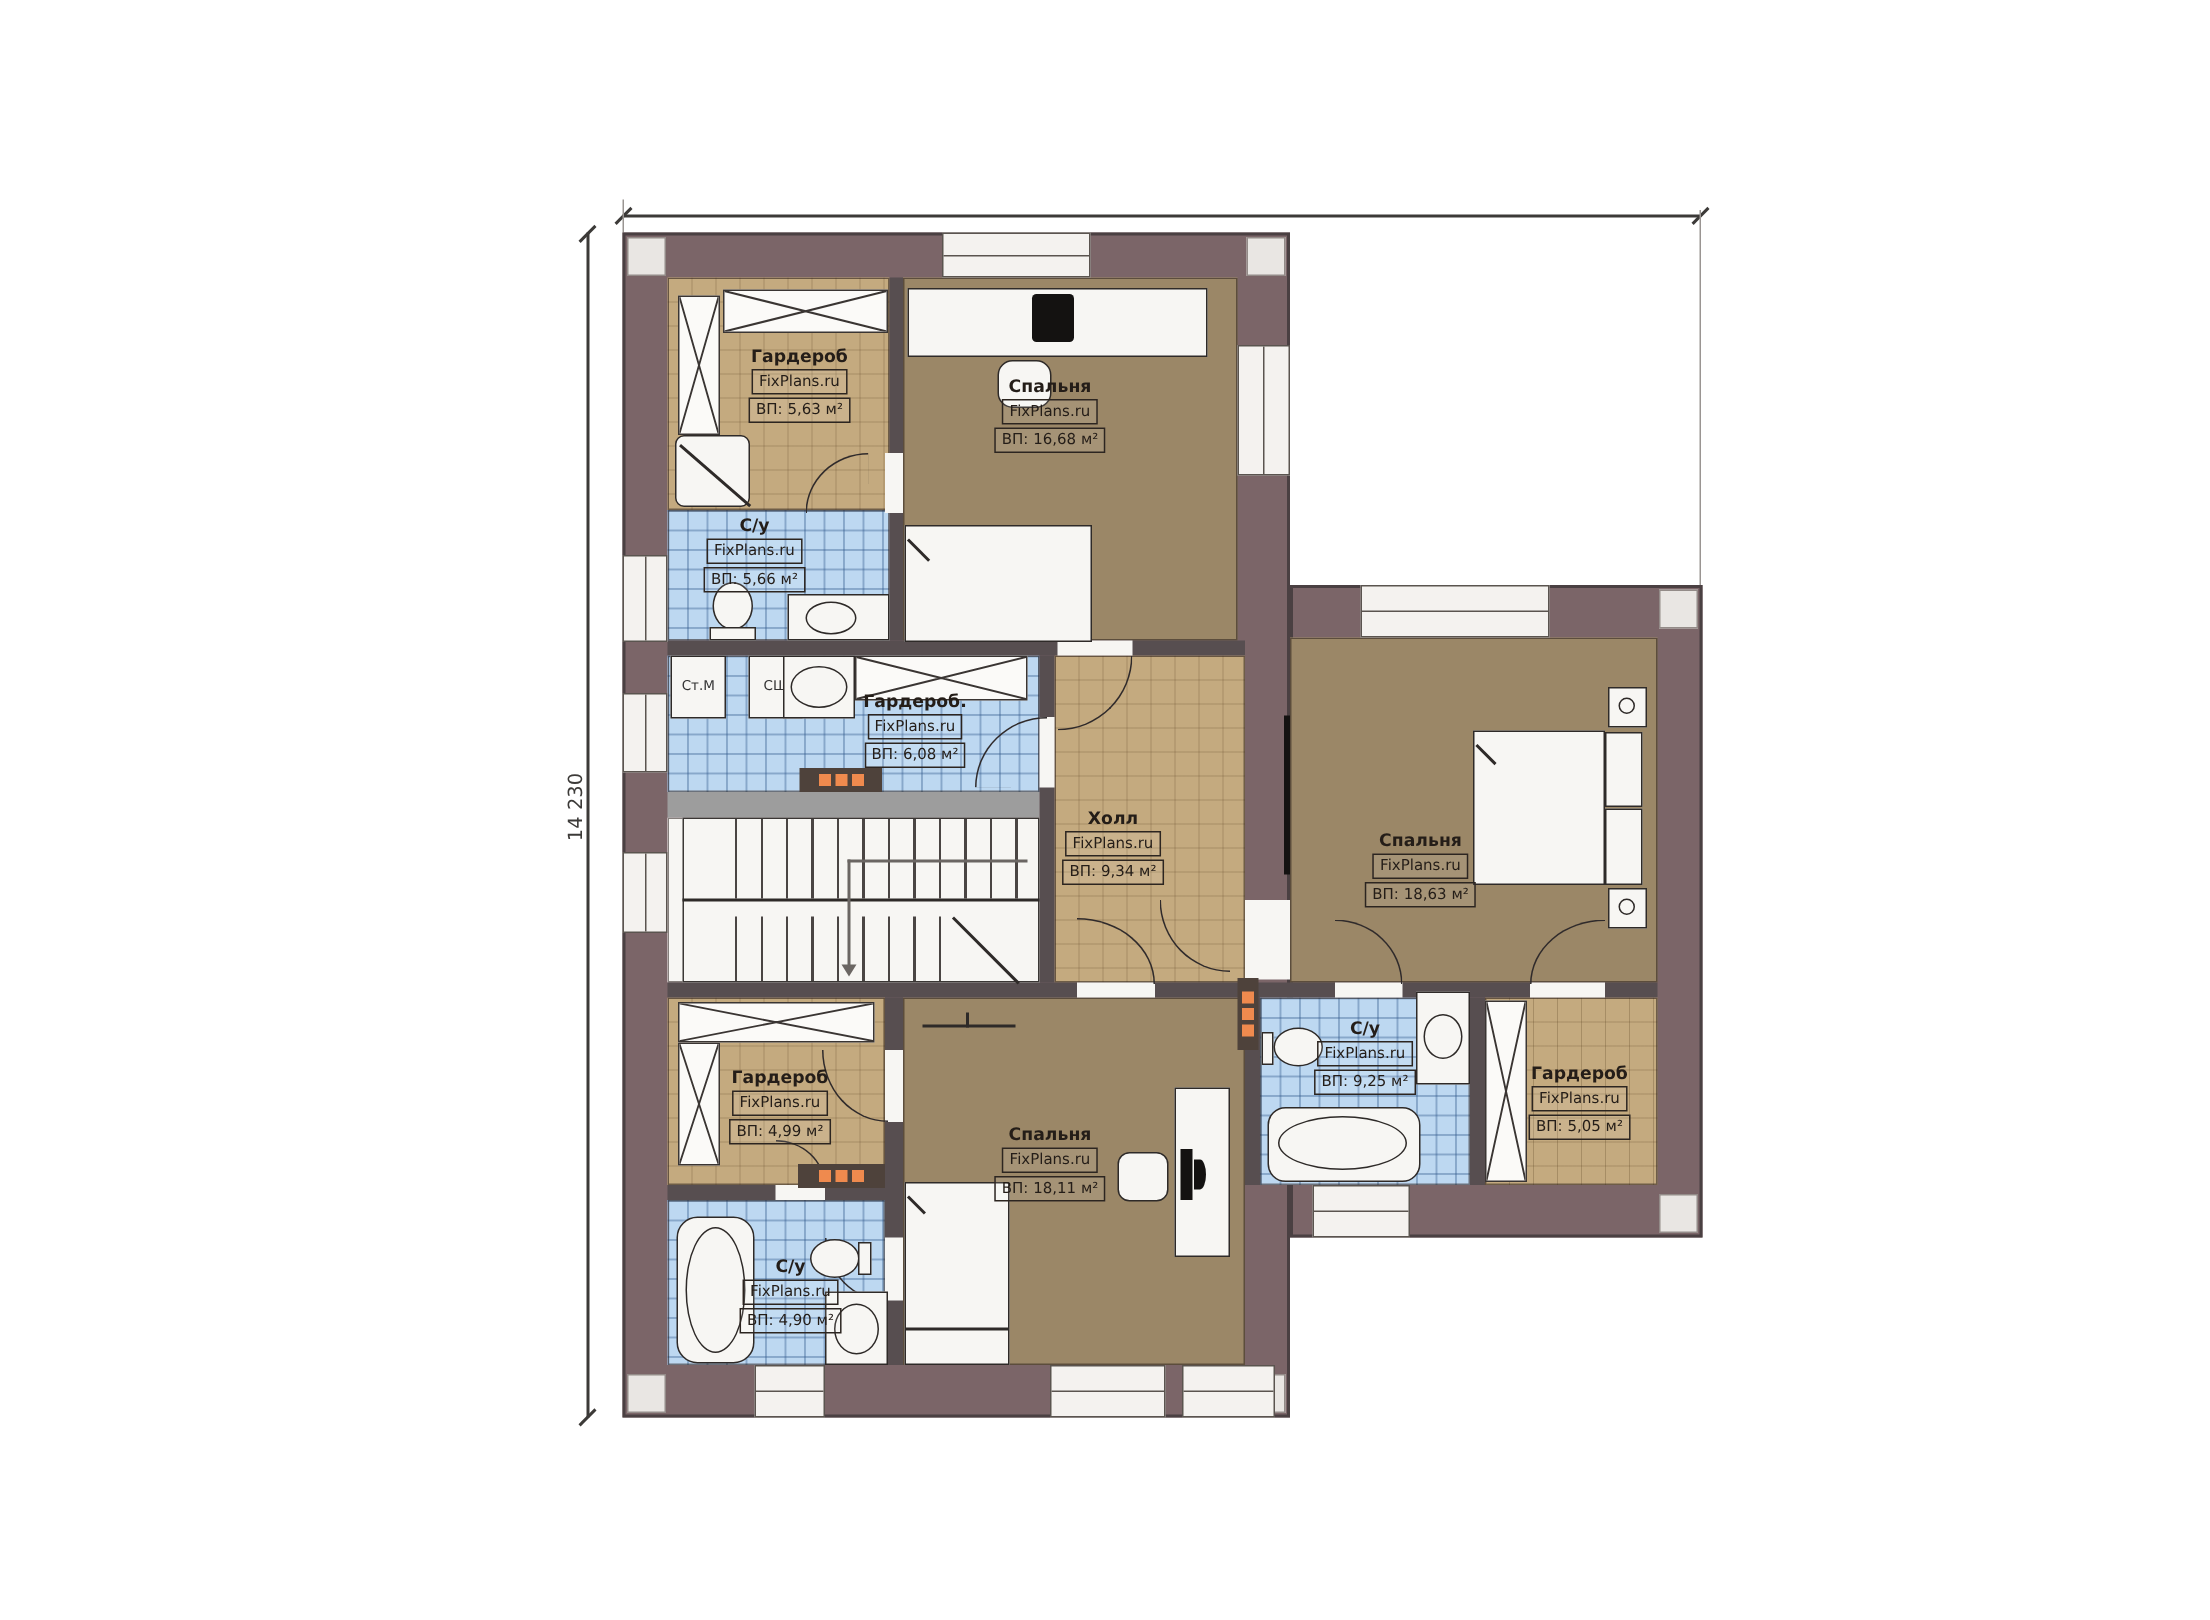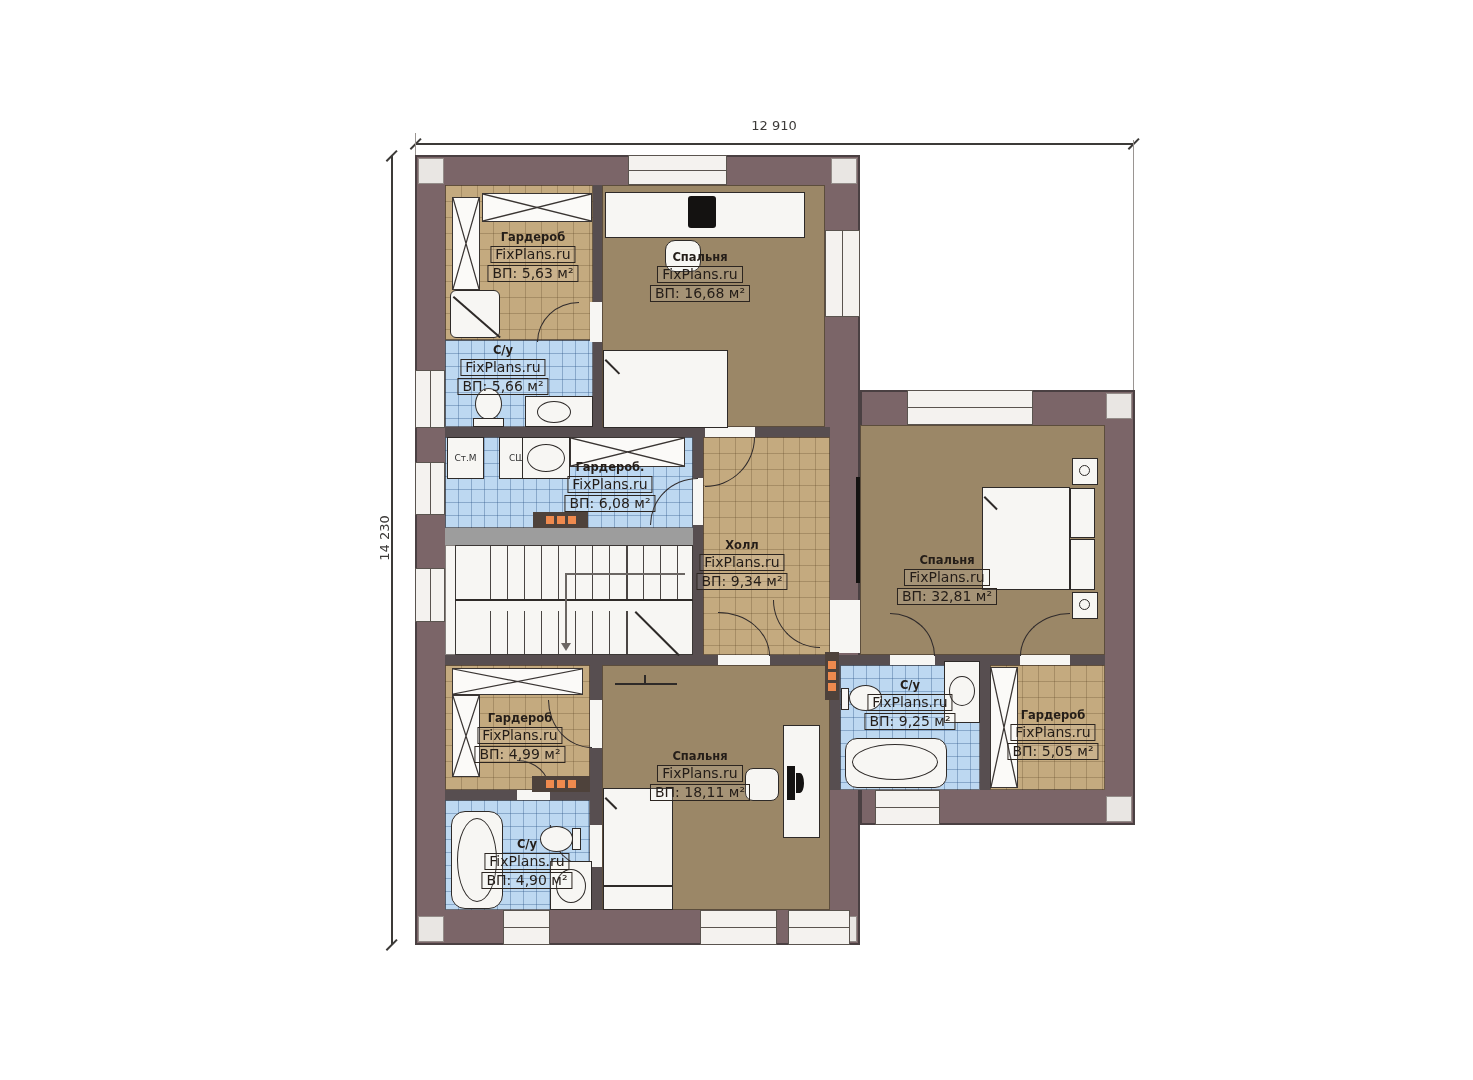--- a/index.html
+++ b/index.html
@@ -43,35 +43,34 @@
   .rad i{width:8px;height:8px;background:#ef8a4e;display:block;}
   .rad-v{flex-direction:column;}
   .thinline{background:#2e2a28;}
   
   .stair-frame{background:#f7f6f3;border:1.5px solid #3b3735;}
   .treads{background-image:repeating-linear-gradient(90deg,#4a4543 0,#4a4543 1.5px,transparent 1.5px,transparent 17px);}
   
   .lbl{position:absolute;transform:translateX(-50%);display:inline-flex;flex-direction:column;
        align-items:center;text-align:center;white-space:nowrap;z-index:30;}
   .lbl .rname{font-weight:bold;font-size:11.5px;line-height:14px;color:#241d18;}
-  .lbl .box{border:1.5px solid #2c2520;padding:0 4px;margin-top:2px;font-size:14px;line-height:15px;
+  .lbl .box{border:1.5px solid #2c2520;padding:0 4px;margin-top:2px;font-size:10px;line-height:15px;
             font-weight:normal;color:#241d18;background:rgba(255,255,255,.10);}
   .appl-lbl{font-size:9px;line-height:1;display:flex;align-items:center;justify-content:center;color:#333;}
   
   .dimline{background:#3c3a38;}
   .dimtick{width:15px;height:1.5px;background:#3c3a38;transform:rotate(-45deg);}
   .dimtext{font-size:13px;color:#3c3a38;}
   .extline{background:#9a9592;}
 </style>
 </head>
 <body>
 
 <div class="stage">
 
-  <div class="abs dimtext" style="left:415px;top:118px;width:718px;text-align:center;">12 910</div>
   <div class="abs dimline" style="left:415px;top:143px;width:718px;height:1.5px;"></div>
   <div class="abs dimtick" style="left:408px;top:143px;"></div>
   <div class="abs dimtick" style="left:1126px;top:143px;"></div>
   <div class="abs extline" style="left:1133px;top:140px;width:1px;height:250px;"></div>
   <div class="abs extline" style="left:415px;top:133px;width:1px;height:22px;"></div>
 
   <div class="abs dimtext" style="left:340px;top:530px;width:90px;height:16px;text-align:center;transform:rotate(-90deg);">14 230</div>
   <div class="abs dimline" style="left:391px;top:155px;width:1.5px;height:790px;"></div>
   <div class="abs dimtick" style="left:384px;top:155px;"></div>
   <div class="abs dimtick" style="left:384px;top:944px;"></div>
@@ -281,21 +280,21 @@
       <div class="box">ВП: 6,08 м²</div>
     </div>
     <div class="lbl" style="left:327px;top:383px;">
       <div class="rname">Холл</div>
       <div class="box">FixPlans.ru</div>
       <div class="box">ВП: 9,34 м²</div>
     </div>
     <div class="lbl" style="left:532px;top:398px;">
       <div class="rname">Спальня</div>
       <div class="box">FixPlans.ru</div>
-      <div class="box">ВП: 32,81 м²</div>
+      <div class="box">ВП: 18,63 м²</div>
     </div>
     <div class="lbl" style="left:495px;top:523px;">
       <div class="rname">С/у</div>
       <div class="box">FixPlans.ru</div>
       <div class="box">ВП: 9,25 м²</div>
     </div>
     <div class="lbl" style="left:638px;top:553px;">
       <div class="rname">Гардероб</div>
       <div class="box">FixPlans.ru</div>
       <div class="box">ВП: 5,05 м²</div>

